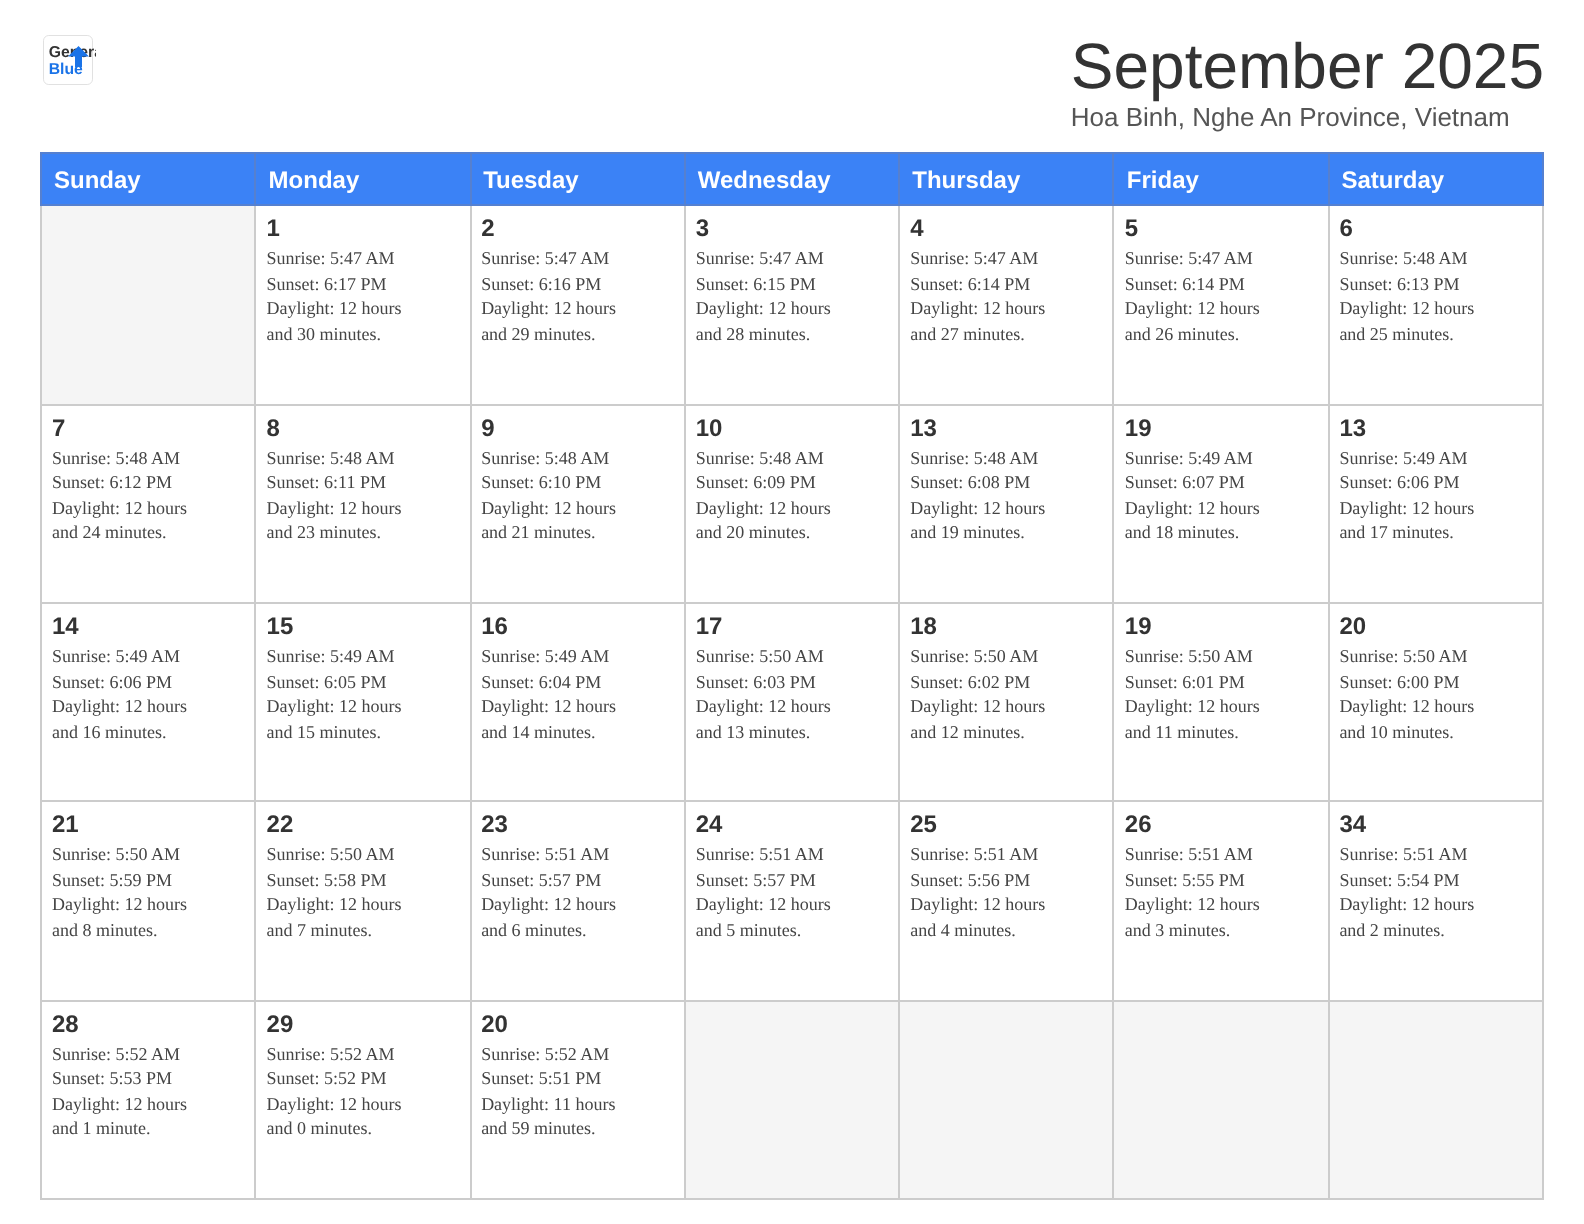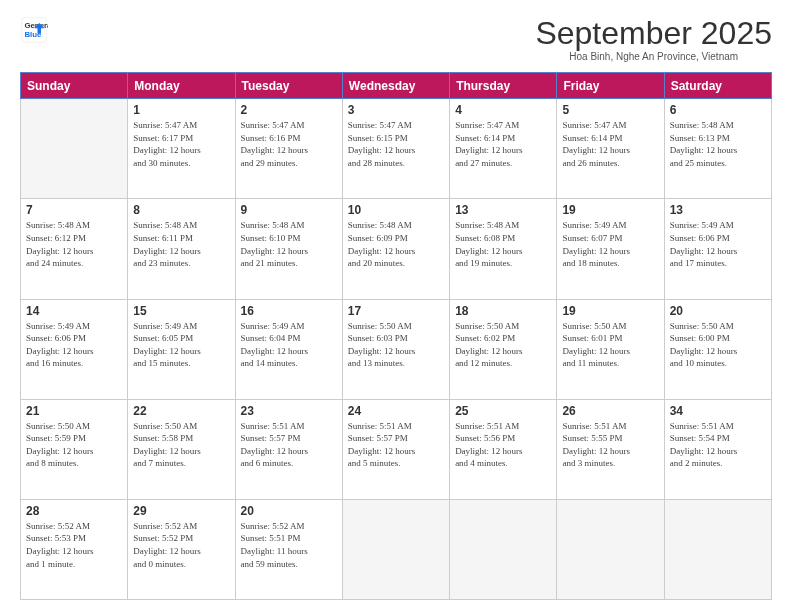--- a/index.html
+++ b/index.html
@@ -26,41 +26,41 @@
     .logo {
       display: flex;
       align-items: center;
       gap: 4px;
     }
     .logo-icon {
       width: 28px;
       height: 28px;
     }
     .title-block {
-      text-align: center;
+      text-align: left;
     }
     .month-title {
       font-size: 32px;
       font-weight: 300;
       color: #333;
       line-height: 1.1;
     }
     .subtitle {
-      font-size: 10px;
+      font-size: 13px;
       color: #555;
     }
     .calendar {
       flex: 1;
       border: 1px solid #ccc;
       border-collapse: collapse;
       width: 100%;
       table-layout: fixed;
     }
     .calendar th {
-      background: #be185d;
+      background: #3b82f6;
       color: #fff;
       font-size: 12px;
       font-weight: 600;
       padding: 5px 6px;
       text-align: left;
       border: 1px solid #5580d0;
       height: 26px;
     }
     .calendar td {
       border: 1px solid #ccc;

